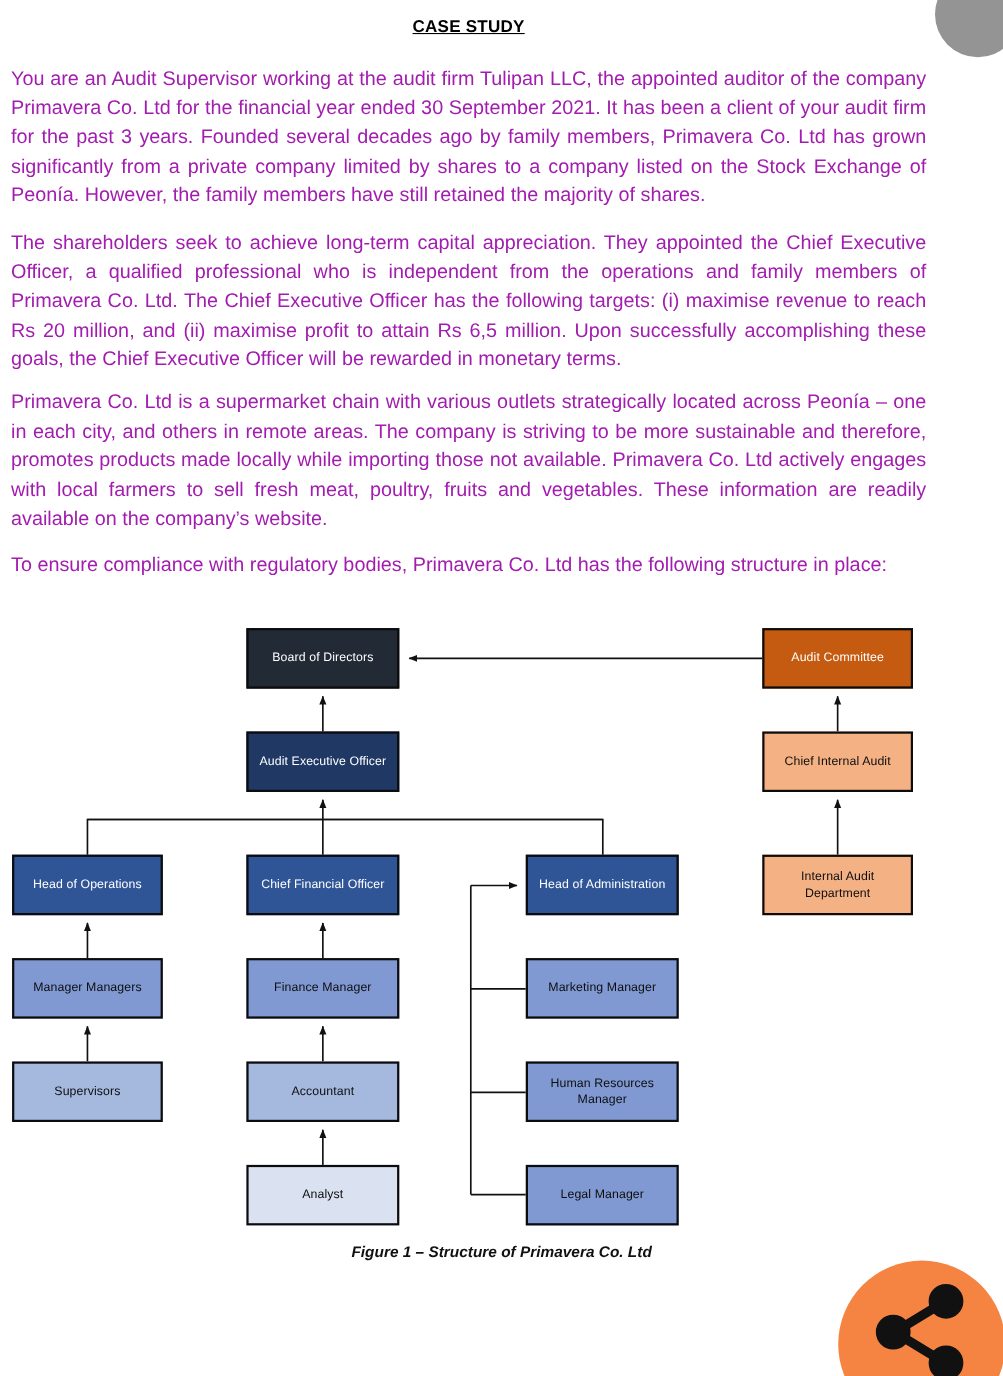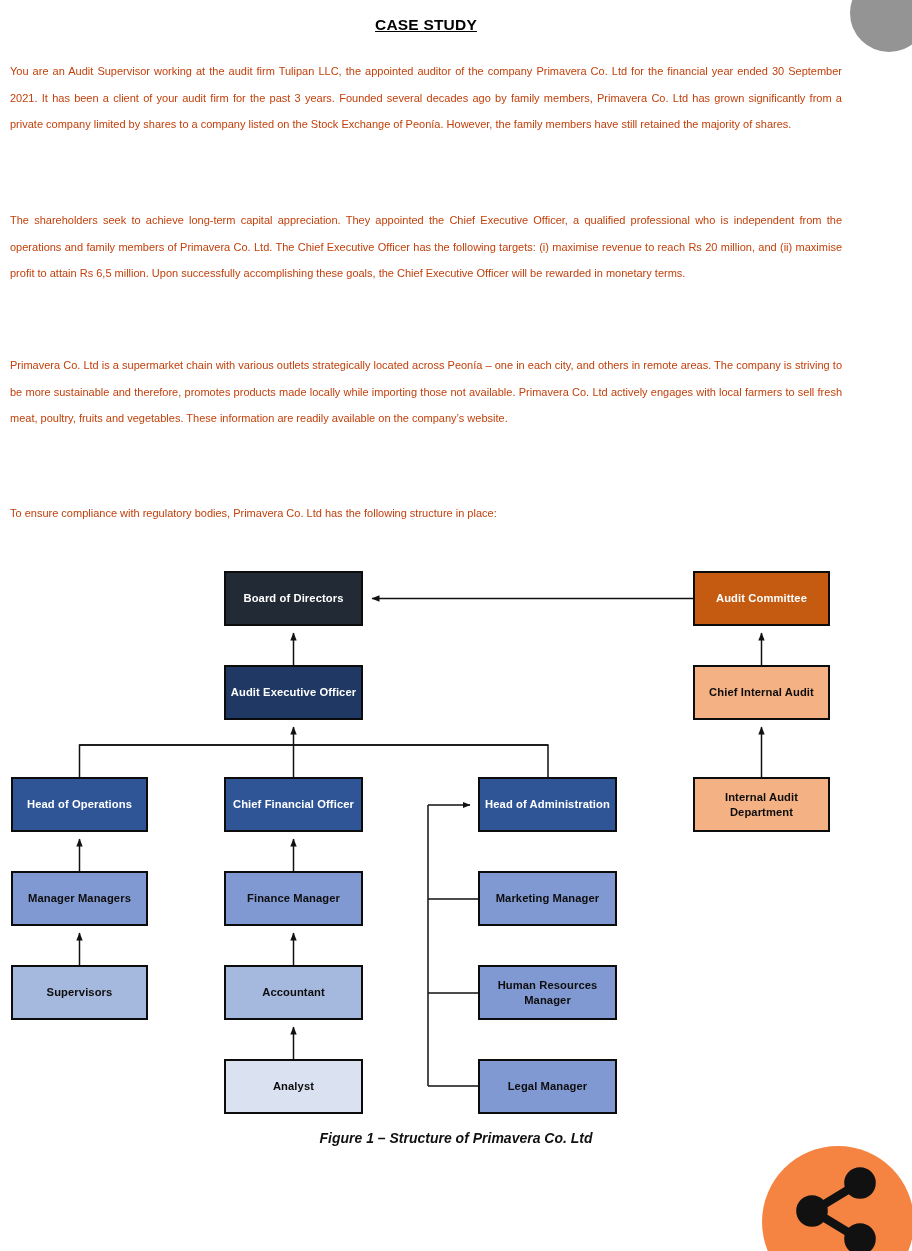--- a/index.html
+++ b/index.html
@@ -34,23 +34,23 @@
     text-align: center;
     font-size: 15.5px;
     font-weight: bold;
     text-decoration: underline;
     color: #000;
     margin: 16px 0 12px 0;
     letter-spacing: .2px;
   }
   .para {
     text-align: justify;
-    font-size: 11px;
+    font-size: 18px;
     line-height: 26.5px;
-    color: #c2410c;
+    color: #a21caf;
     margin: 0;
   }
   #p1 { position:absolute; left:0; top:58px;  width:832px; }
   #p2 { position:absolute; left:0; top:207px; width:832px; }
   #p3 { position:absolute; left:0; top:352px; width:832px; }
   #p4 { position:absolute; left:0; top:500px; width:832px; }
 
   
   #chart {
     position: absolute;
@@ -59,21 +59,21 @@
   }
   #chart svg { position: absolute; left: 0; top: 0; }
 
   .node {
     position: absolute;
     border: 2.2px solid #0c0c0c;
     display: flex;
     align-items: center;
     justify-content: center;
     text-align: center;
-    font-weight: bold;
+    font-weight: normal;
     font-size: 11.2px;
     line-height: 15px;
     letter-spacing: .1px;
     padding: 2px 4px;
   }
   .n-dark    { background:#222a35; color:#ffffff; }
   .n-navy    { background:#1f3864; color:#ffffff; }
   .n-blue    { background:#2f5597; color:#ffffff; }
   .n-blue2   { background:#8099d2; color:#0d0d0d; }
   .n-blue3   { background:#a5b8de; color:#0d0d0d; }

